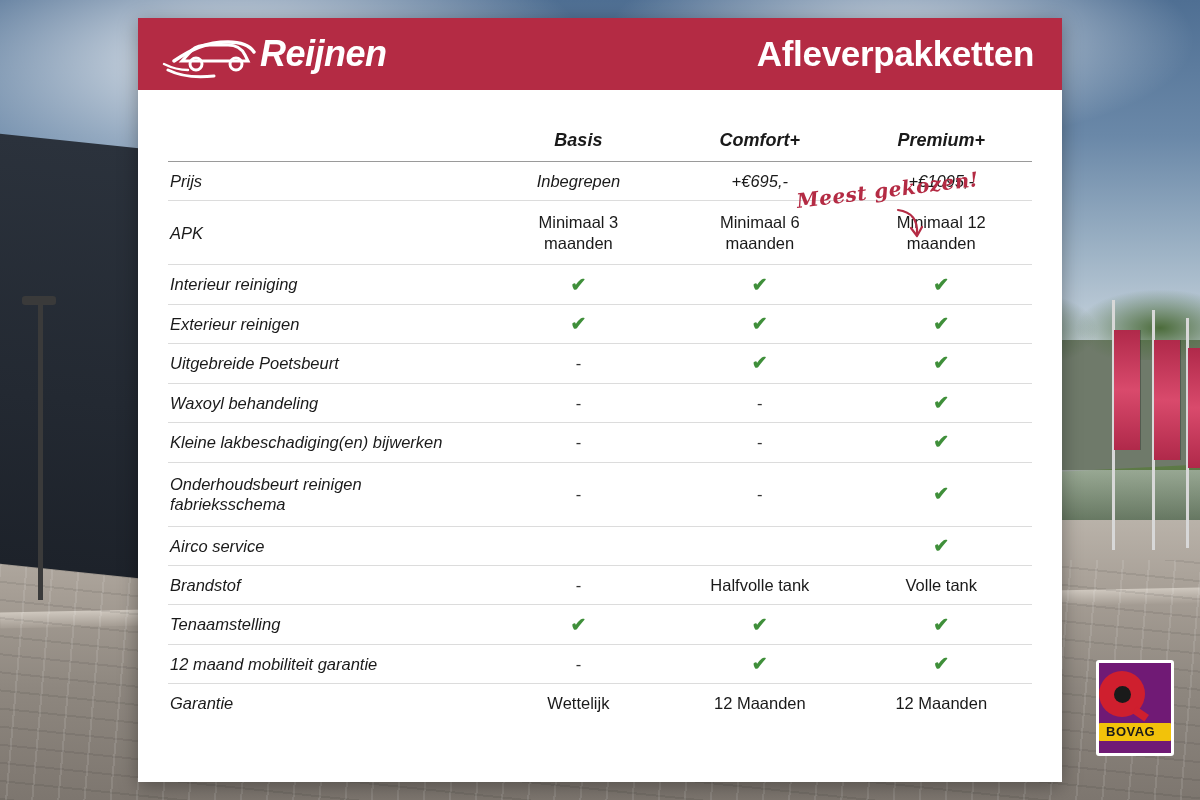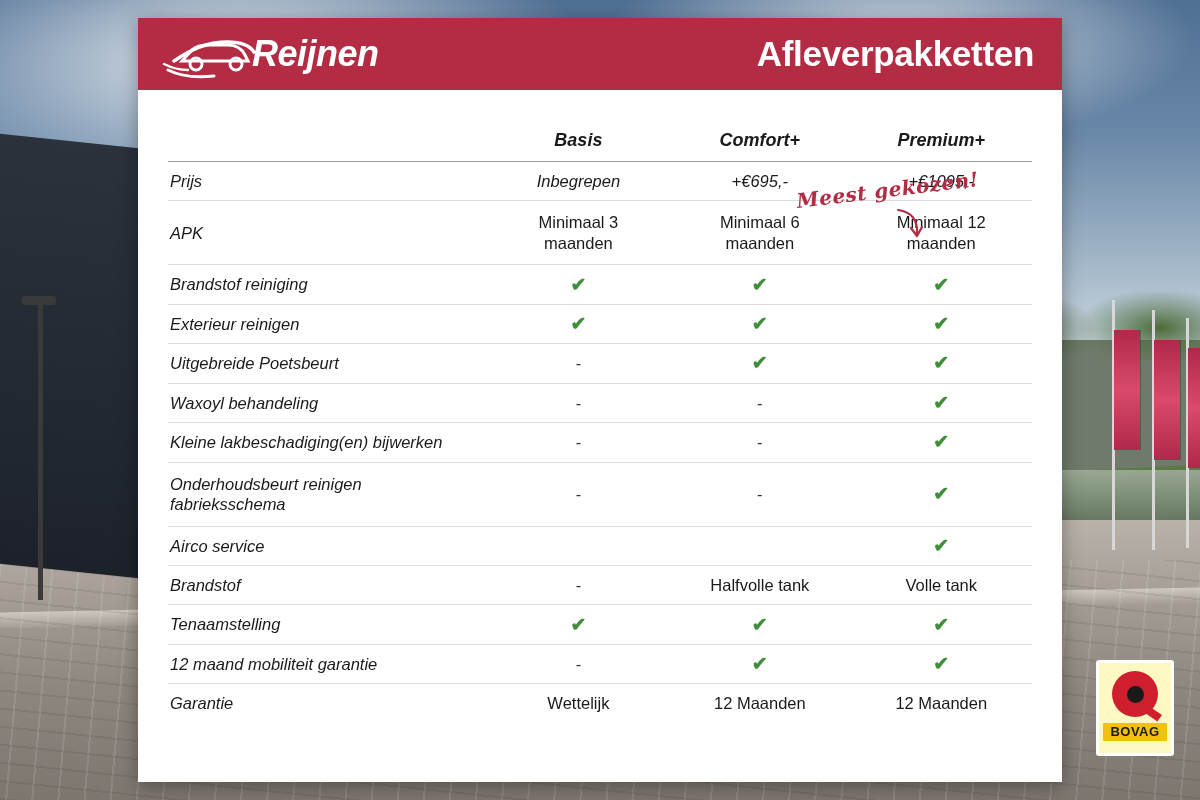--- a/index.html
+++ b/index.html
@@ -65,22 +65,22 @@
     background: linear-gradient(180deg, #b0294a, #d94a6c 50%, #b0294a);
     box-shadow: 1px 0 0 rgba(0,0,0,0.25);
   }
   .pole { position: absolute; width: 3px; background: #d8d8d8; }
   .lamp-pole { position: absolute; width: 5px; background: #3a3a3a; }
   .lamp-head { position: absolute; width: 34px; height: 9px; background: #3a3a3a; border-radius: 3px; }
 
   
   .bovag {
     position: absolute; left: 1096px; top: 660px; width: 78px; height: 96px;
-    background: #fef9c3; border: 3px solid #ffffff; border-radius: 3px;
-    display: flex; flex-direction: column; align-items: center; justify-content: flex-start;
+    background: #701a75; border: 3px solid #ffffff; border-radius: 3px;
+    display: flex; flex-direction: column; justify-content: flex-start;
     padding-top: 8px;
   }
   .bovag .disc {
     width: 46px; height: 46px; border-radius: 50%;
     background: #cf1f2e;
     display: flex; align-items: center; justify-content: center;
     position: relative;
   }
   .bovag .disc::after {
     content: ""; width: 17px; height: 17px; border-radius: 50%;
@@ -101,21 +101,21 @@
   #card {
     position: absolute; left: 138px; top: 18px; width: 924px; height: 764px;
     background: #ffffff;
     box-shadow: 0 4px 18px rgba(0,0,0,0.35);
   }
   #header {
     height: 72px; background: #b42b44; position: relative;
     display: flex; align-items: center; justify-content: space-between;
     padding: 0 28px 0 24px;
   }
-  .logo { display: flex; align-items: center; gap: 0; justify-content: space-between; }
+  .logo { display: flex; align-items: center; gap: 8px; justify-content: space-between; }
   .logo svg { display: block; }
   .logo-text {
     color: #ffffff; font-size: 36px; font-weight: bold; font-style: italic;
     letter-spacing: -0.5px; font-family: "Liberation Sans", sans-serif;
     margin-left: -6px;
   }
   .header-title {
     color: #ffffff; font-size: 35px; font-weight: bold;
     font-family: "Liberation Sans", sans-serif; letter-spacing: -0.3px;
   }
@@ -252,21 +252,21 @@
           <tr class="tall">
             <td class="rowlabel pre">APK</td>
             <td><span class="pre">Minimaal 3
 maanden</span></td>
             <td><span class="pre">Minimaal 6
 maanden</span></td>
             <td><span class="pre">Minimaal 12
 maanden</span></td>
           </tr>
           <tr>
-            <td class="rowlabel pre">Brandstof reiniging</td>
+            <td class="rowlabel pre">Interieur reiniging</td>
             <td><span class="check">✔</span></td>
             <td><span class="check">✔</span></td>
             <td><span class="check">✔</span></td>
           </tr>
           <tr>
             <td class="rowlabel pre">Exterieur reinigen</td>
             <td><span class="check">✔</span></td>
             <td><span class="check">✔</span></td>
             <td><span class="check">✔</span></td>
           </tr>

